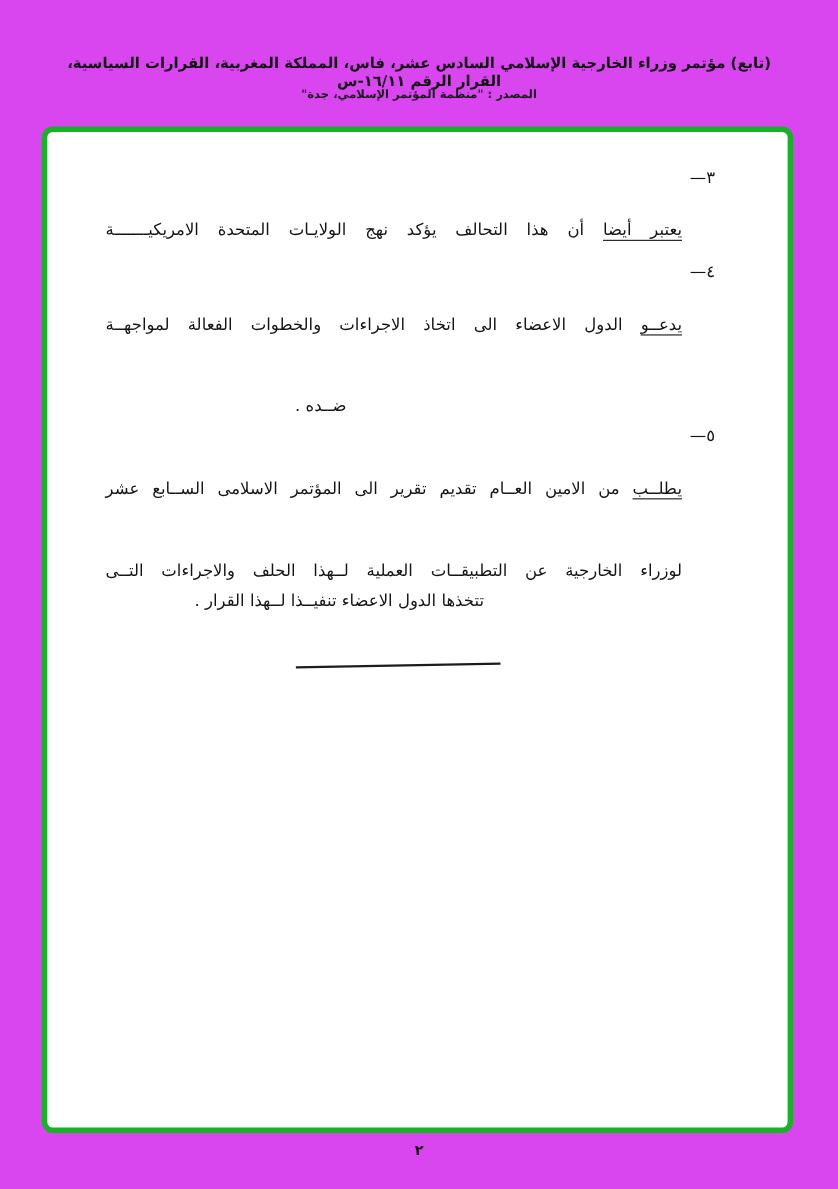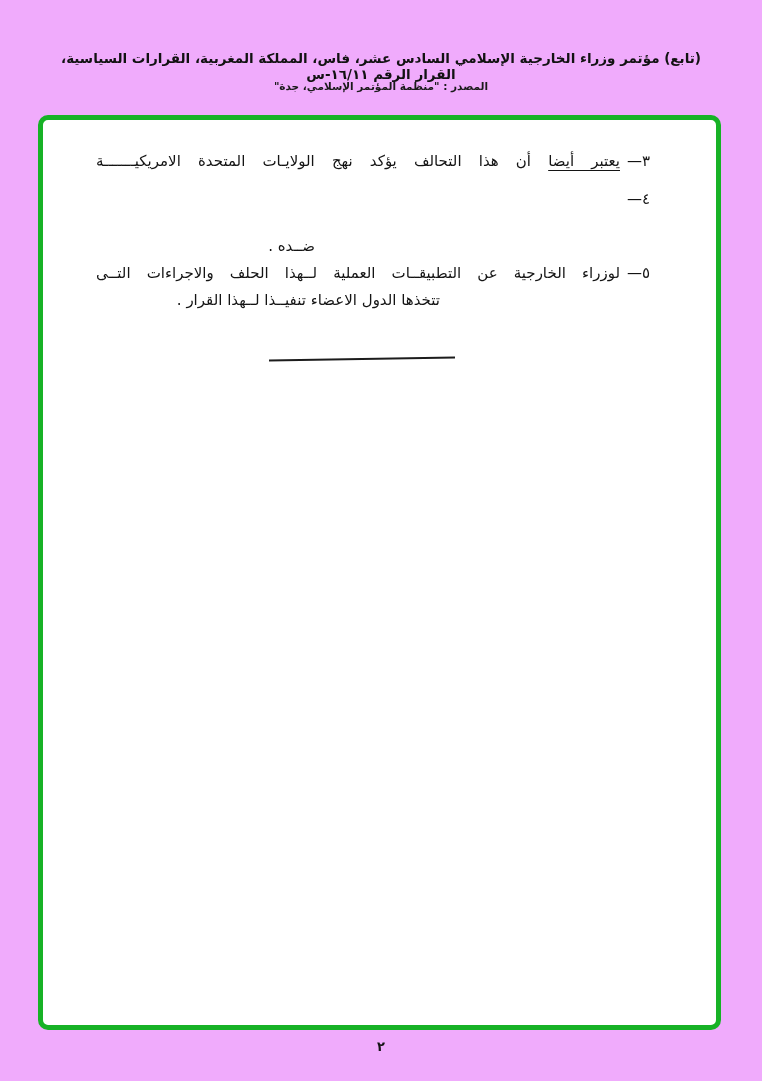--- a/index.html
+++ b/index.html
@@ -1,19 +1,19 @@
 <!DOCTYPE html>
 <html lang="ar"><head>
 <meta charset="utf-8">
 <style>
   html,body{margin:0;padding:0;background:#ffffff;}
   .page{
     position:relative;
     width:762px;height:1081px;
-    background:#f0abfc;
+    background:#d946ef;
     font-family:"DejaVu Sans",sans-serif;
     color:#141414;
     overflow:hidden;
   }
   
   .hdr-title{
     position:absolute;top:50px;left:0;right:0;
     text-align:center;
     direction:rtl;
     font-weight:bold;
@@ -58,20 +58,21 @@
   }
   .clause .ctext{
     width:524px;
     margin-right:4px;
   }
   .line{direction:rtl;}
   .line.full{
     text-align:justify;
     text-align-last:justify;
     word-spacing:2px;
+    margin-top:48px;
   }
   .line.rright{text-align:right;}
   .c3 .tail{padding-right:170px;}
   .c4 .tail{padding-right:305px;margin-top:47px;}
   .c5 .tail{padding-right:180px;}
   .lead{
     text-decoration:underline;
     text-underline-offset:4px;
   }
   .divider{
@@ -104,27 +105,29 @@
       <div class="clause c3">
         <div class="marker">٣—</div>
         <div class="ctext">
           <div class="line full"><span class="lead">يعتبر أيضا</span><span> أن هذا التحالف يؤكد نهج الولايـات المتحدة الامريكيـــــــة</span></div>
         </div>
       </div>
 
       <div class="clause c4">
         <div class="marker">٤—</div>
         <div class="ctext">
+          <div class="line full"><span class="lead">يدعــو</span><span> الدول الاعضاء الى اتخاذ الاجراءات والخطوات الفعالة لمواجهــة</span></div>
           <div class="line rright tail">ضــده .</div>
         </div>
       </div>
 
       <div class="clause c5">
         <div class="marker">٥—</div>
         <div class="ctext">
+          <div class="line full"><span class="lead">يطلــب</span><span> من الامين العــام تقديم تقرير الى المؤتمر الاسلامى الســابع عشر</span></div>
           <div class="line full">لوزراء الخارجية عن التطبيقــات العملية لــهذا الحلف والاجراءات التــى</div>
           <div class="line rright tail">تتخذها الدول الاعضاء تنفيــذا لــهذا القرار .</div>
         </div>
       </div>
 
       <div class="divider"></div>
 
     </div>
   </div>
 

